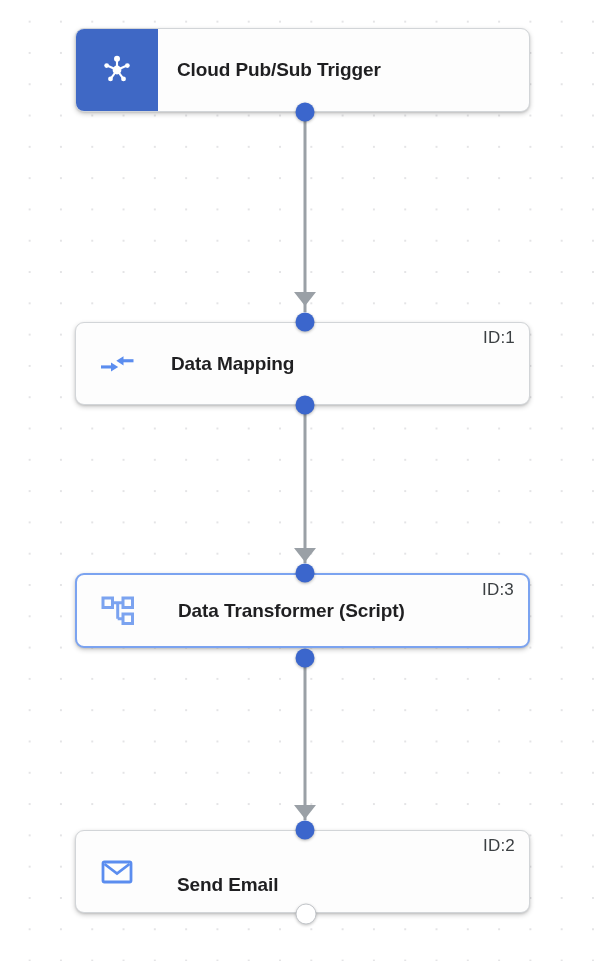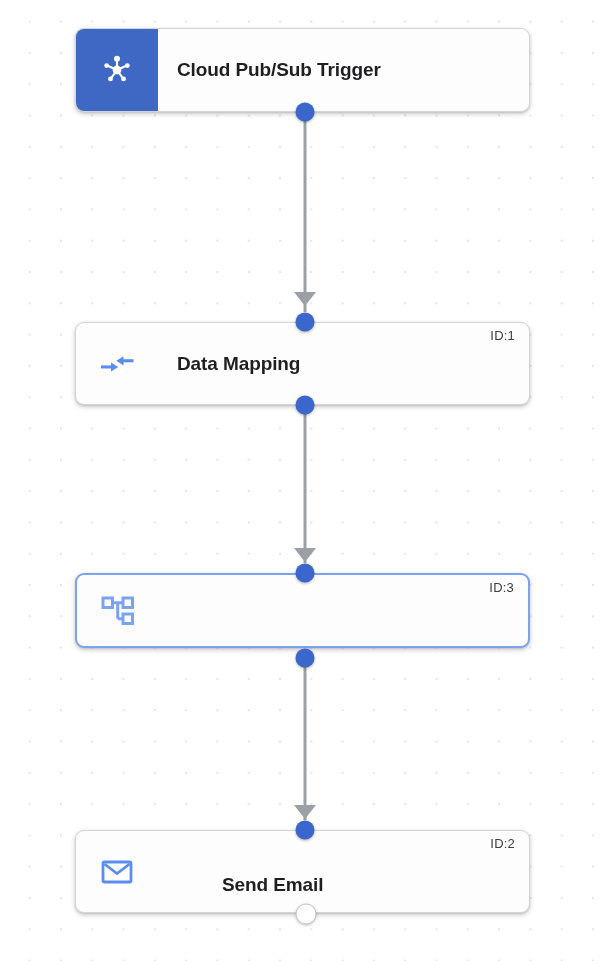--- a/index.html
+++ b/index.html
@@ -96,21 +96,21 @@
     color: #1f1f21;
     letter-spacing: -0.1px;
     white-space: nowrap;
     text-align: center;
   }
 
   .id-badge {
     position: absolute;
     top: 5px;
     right: 14px;
-    font-size: 13px;
+    font-size: 17px;
     color: #3c4043;
     letter-spacing: 0.2px;
   }
 
   svg { display: block; }
 </style>
 </head>
 <body>
 
 <div id="canvas">
@@ -151,44 +151,45 @@
     <div class="icon-panel">
       <svg width="36" height="30" viewBox="0 0 36 30">
         <g fill="#5b8def">
           <rect x="2" y="16.4" width="11" height="3.1"></rect>
           <polygon points="12,13.4 19.2,18 12,22.6"></polygon>
           <rect x="23.5" y="10.2" width="11" height="3.1"></rect>
           <polygon points="24.5,7.2 17.3,11.8 24.5,16.4"></polygon>
         </g>
       </svg>
     </div>
-    <div class="node-title" style="margin-left:19px;">Data Mapping</div>
+    <div class="node-title" style="margin-left:13px;">Data Mapping</div>
   </div>
   <div class="port" style="top:322px;"></div>
   <div class="port" style="top:405px;"></div>
 
   <div class="node selected" style="top:573px; height:75px;">
     <div class="id-badge">ID:3</div>
     <div class="icon-panel">
       <svg width="36" height="34" viewBox="0 0 36 34">
         <g fill="none" stroke="#7ba3f0" stroke-width="3">
           <rect x="3" y="4" width="9.5" height="9.5"></rect>
           <rect x="23" y="4" width="9.5" height="9.5"></rect>
           <rect x="23" y="20" width="9.5" height="9.5"></rect>
           <line x1="12.5" y1="8.8" x2="23" y2="8.8"></line>
           <line x1="17.7" y1="8.8" x2="17.7" y2="24.8"></line>
           <line x1="17.7" y1="24.8" x2="23" y2="24.8"></line>
         </g>
       </svg>
     </div>
+    <div class="node-title" style="margin-left:19px;">Data Transformer (Script)</div>
   </div>
   <div class="port" style="top:573px;"></div>
   <div class="port" style="top:658px;"></div>
 
-  <div class="node" style="top:830px; height:83px;gap:45px;">
+  <div class="node" style="top:830px; height:83px;">
     <div class="id-badge">ID:2</div>
     <div class="icon-panel">
       <svg width="34" height="30" viewBox="0 0 34 30">
         <rect x="3" y="5" width="28" height="20" rx="1.5" fill="none" stroke="#5b8def" stroke-width="2.8"></rect>
         <polyline points="4.5,7 17,16.5 29.5,7" fill="none" stroke="#5b8def" stroke-width="2.8"></polyline>
       </svg>
     </div>
     <div class="node-title" style="margin-left:19px;margin-top:27px;">Send Email</div>
   </div>
   <div class="port" style="top:830px;"></div>

